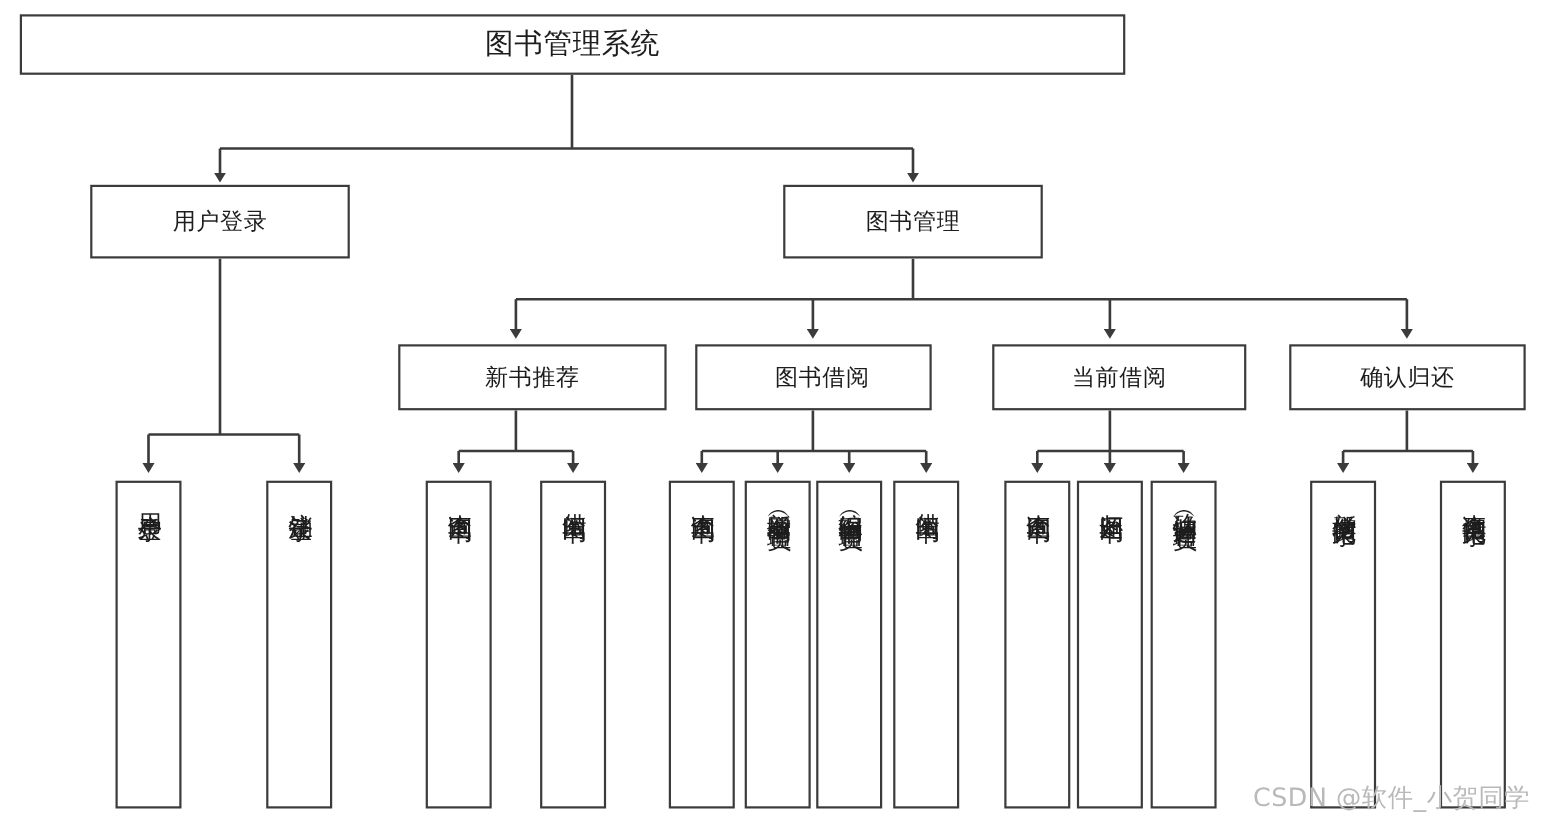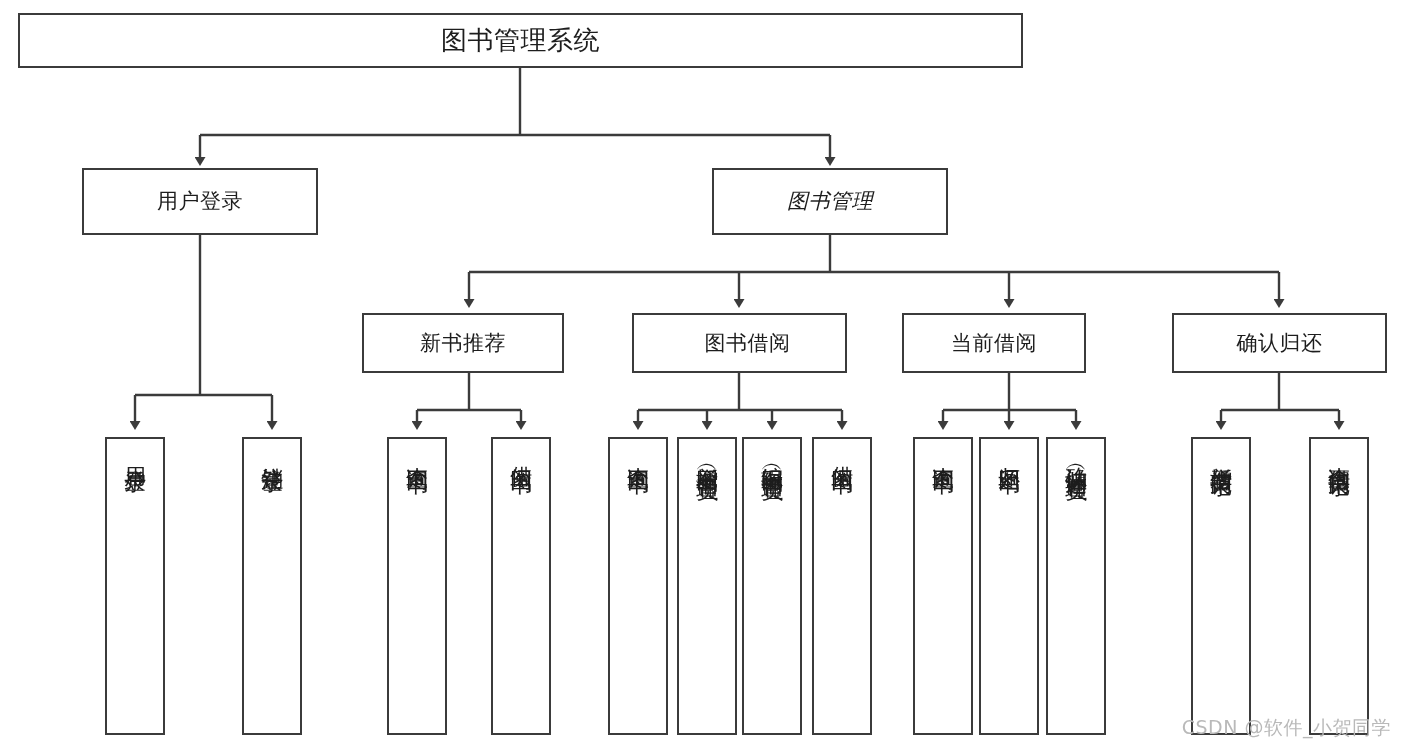--- a/index.html
+++ b/index.html
@@ -61,21 +61,21 @@
     text-orientation: upright;
     font-size: 22px;
     line-height: 1.02;
     letter-spacing: 2px;
     white-space: nowrap;
   }
   .watermark {
     position: absolute;
     right: 14px;
     bottom: 6px;
-    font-size: 19px;
+    font-size: 23px;
     color: #b9b9b9;
     white-space: nowrap;
     letter-spacing: 0.5px;
   }
 </style>
 </head>
 <body>
 
 <div id="diagram">
 
@@ -130,33 +130,33 @@
   </svg>
 
   <div class="node horiz root" style="left:18px; top:13px; width:1005px; height:55px;">
     <span class="label">图书管理系统</span>
   </div>
 
   <div class="node horiz" style="left:82px; top:168px; width:236px; height:67px;">
     <span class="label">用户登录</span>
   </div>
 
-  <div class="node horiz" style="left:712px; top:168px; width:236px; height:67px;font-style:italic;">
+  <div class="node horiz" style="left:712px; top:168px; width:236px; height:67px;">
     <span class="label">图书管理</span>
   </div>
 
-  <div class="node horiz" style="left:362px; top:313px; width:202px; height:60px;">
+  <div class="node horiz" style="left:362px; top:313px; width:244px; height:60px;">
     <span class="label">新书推荐</span>
   </div>
 
   <div class="node horiz" style="left:632px; top:313px; width:215px; height:60px;padding-left:16px;">
     <span class="label">图书借阅</span>
   </div>
 
-  <div class="node horiz" style="left:902px; top:313px; width:184px; height:60px;">
+  <div class="node horiz" style="left:902px; top:313px; width:231px; height:60px;">
     <span class="label">当前借阅</span>
   </div>
 
   <div class="node horiz" style="left:1172px; top:313px; width:215px; height:60px;">
     <span class="label">确认归还</span>
   </div>
 
   <div class="node vert" style="left:105px; top:437px; width:60px; height:298px;">
     <span class="label">用户登录</span>
   </div>

